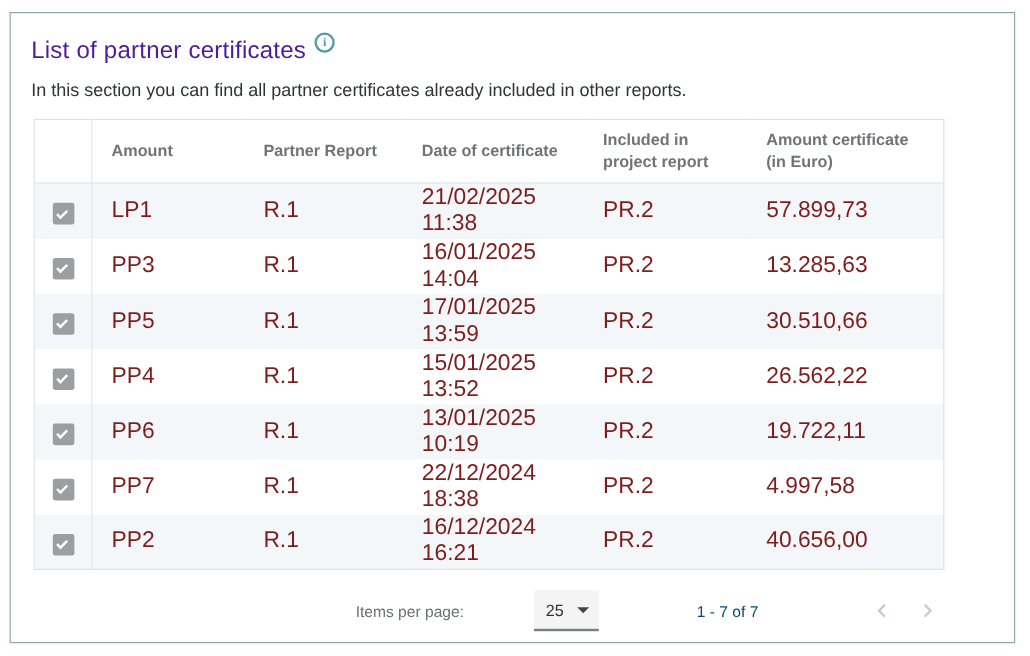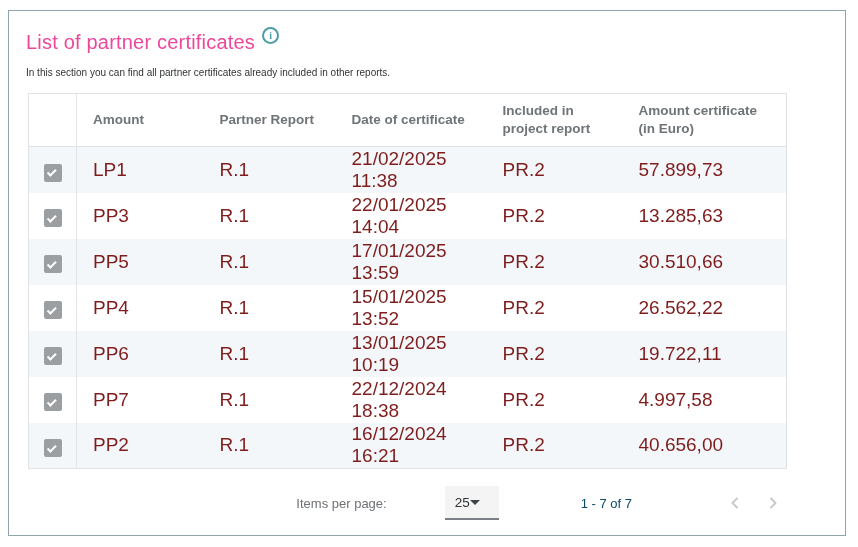--- a/index.html
+++ b/index.html
@@ -19,21 +19,21 @@
   }
   
   .title-row {
     display: flex;
     align-items: flex-start;
     margin-top: 6px;
     margin-left: 6px;
   }
   .page-title {
     font-size: 20px;
-    color: #ec4899;
+    color: #4c1d95;
     font-weight: 400;
     letter-spacing: 0.2px;
   }
   .info-icon {
     width: 17px; height: 17px;
     border: 2px solid #4d9da8;
     border-radius: 50%;
     color: #4d9da8;
     font-size: 10px;
     font-weight: 700;
@@ -41,21 +41,21 @@
     align-items: center;
     justify-content: center;
     margin-left: 7px;
     margin-top: -4px;
     cursor: pointer;
     font-family: "Liberation Serif", serif;
   }
   .description {
     margin-top: 13px;
     margin-left: 6px;
-    font-size: 10px;
+    font-size: 15px;
     color: #303437;
   }
   
   table {
     margin-top: 15px;
     margin-left: 8px;
     width: 758px;
     border-collapse: collapse;
     table-layout: fixed;
     border: 1px solid #dfe3e6;
@@ -116,20 +116,21 @@
     gap: 44px;
   }
   .items-per-page-label { color: #6d7175; }
   .select-box {
     margin-left: 14px;
     width: 54px; height: 34px;
     background: #f4f4f4;
     border-bottom: 2px solid #7b7f83;
     display: flex;
     align-items: center;
+    justify-content: space-between;
     padding: 0 8px 0 10px;
     cursor: pointer;
   }
   .select-value { color: #2f3336; font-size: 13.5px; }
   .select-arrow {
     width: 0; height: 0;
     border-left: 5px solid transparent;
     border-right: 5px solid transparent;
     border-top: 5px solid #3f4447;
   }
@@ -190,21 +191,21 @@
       <td class="col-amount">57.899,73</td>
     </tr>
         <tr>
       <td class="col-check">
         <span class="checkbox">
           <span class="checkmark"></span>
         </span>
       </td>
       <td>PP3</td>
       <td>R.1</td>
-      <td>22/01/2025 14:04</td>
+      <td>16/01/2025 14:04</td>
       <td>PR.2</td>
       <td class="col-amount">13.285,63</td>
     </tr>
         <tr>
       <td class="col-check">
         <span class="checkbox">
           <span class="checkmark"></span>
         </span>
       </td>
       <td>PP5</td>

